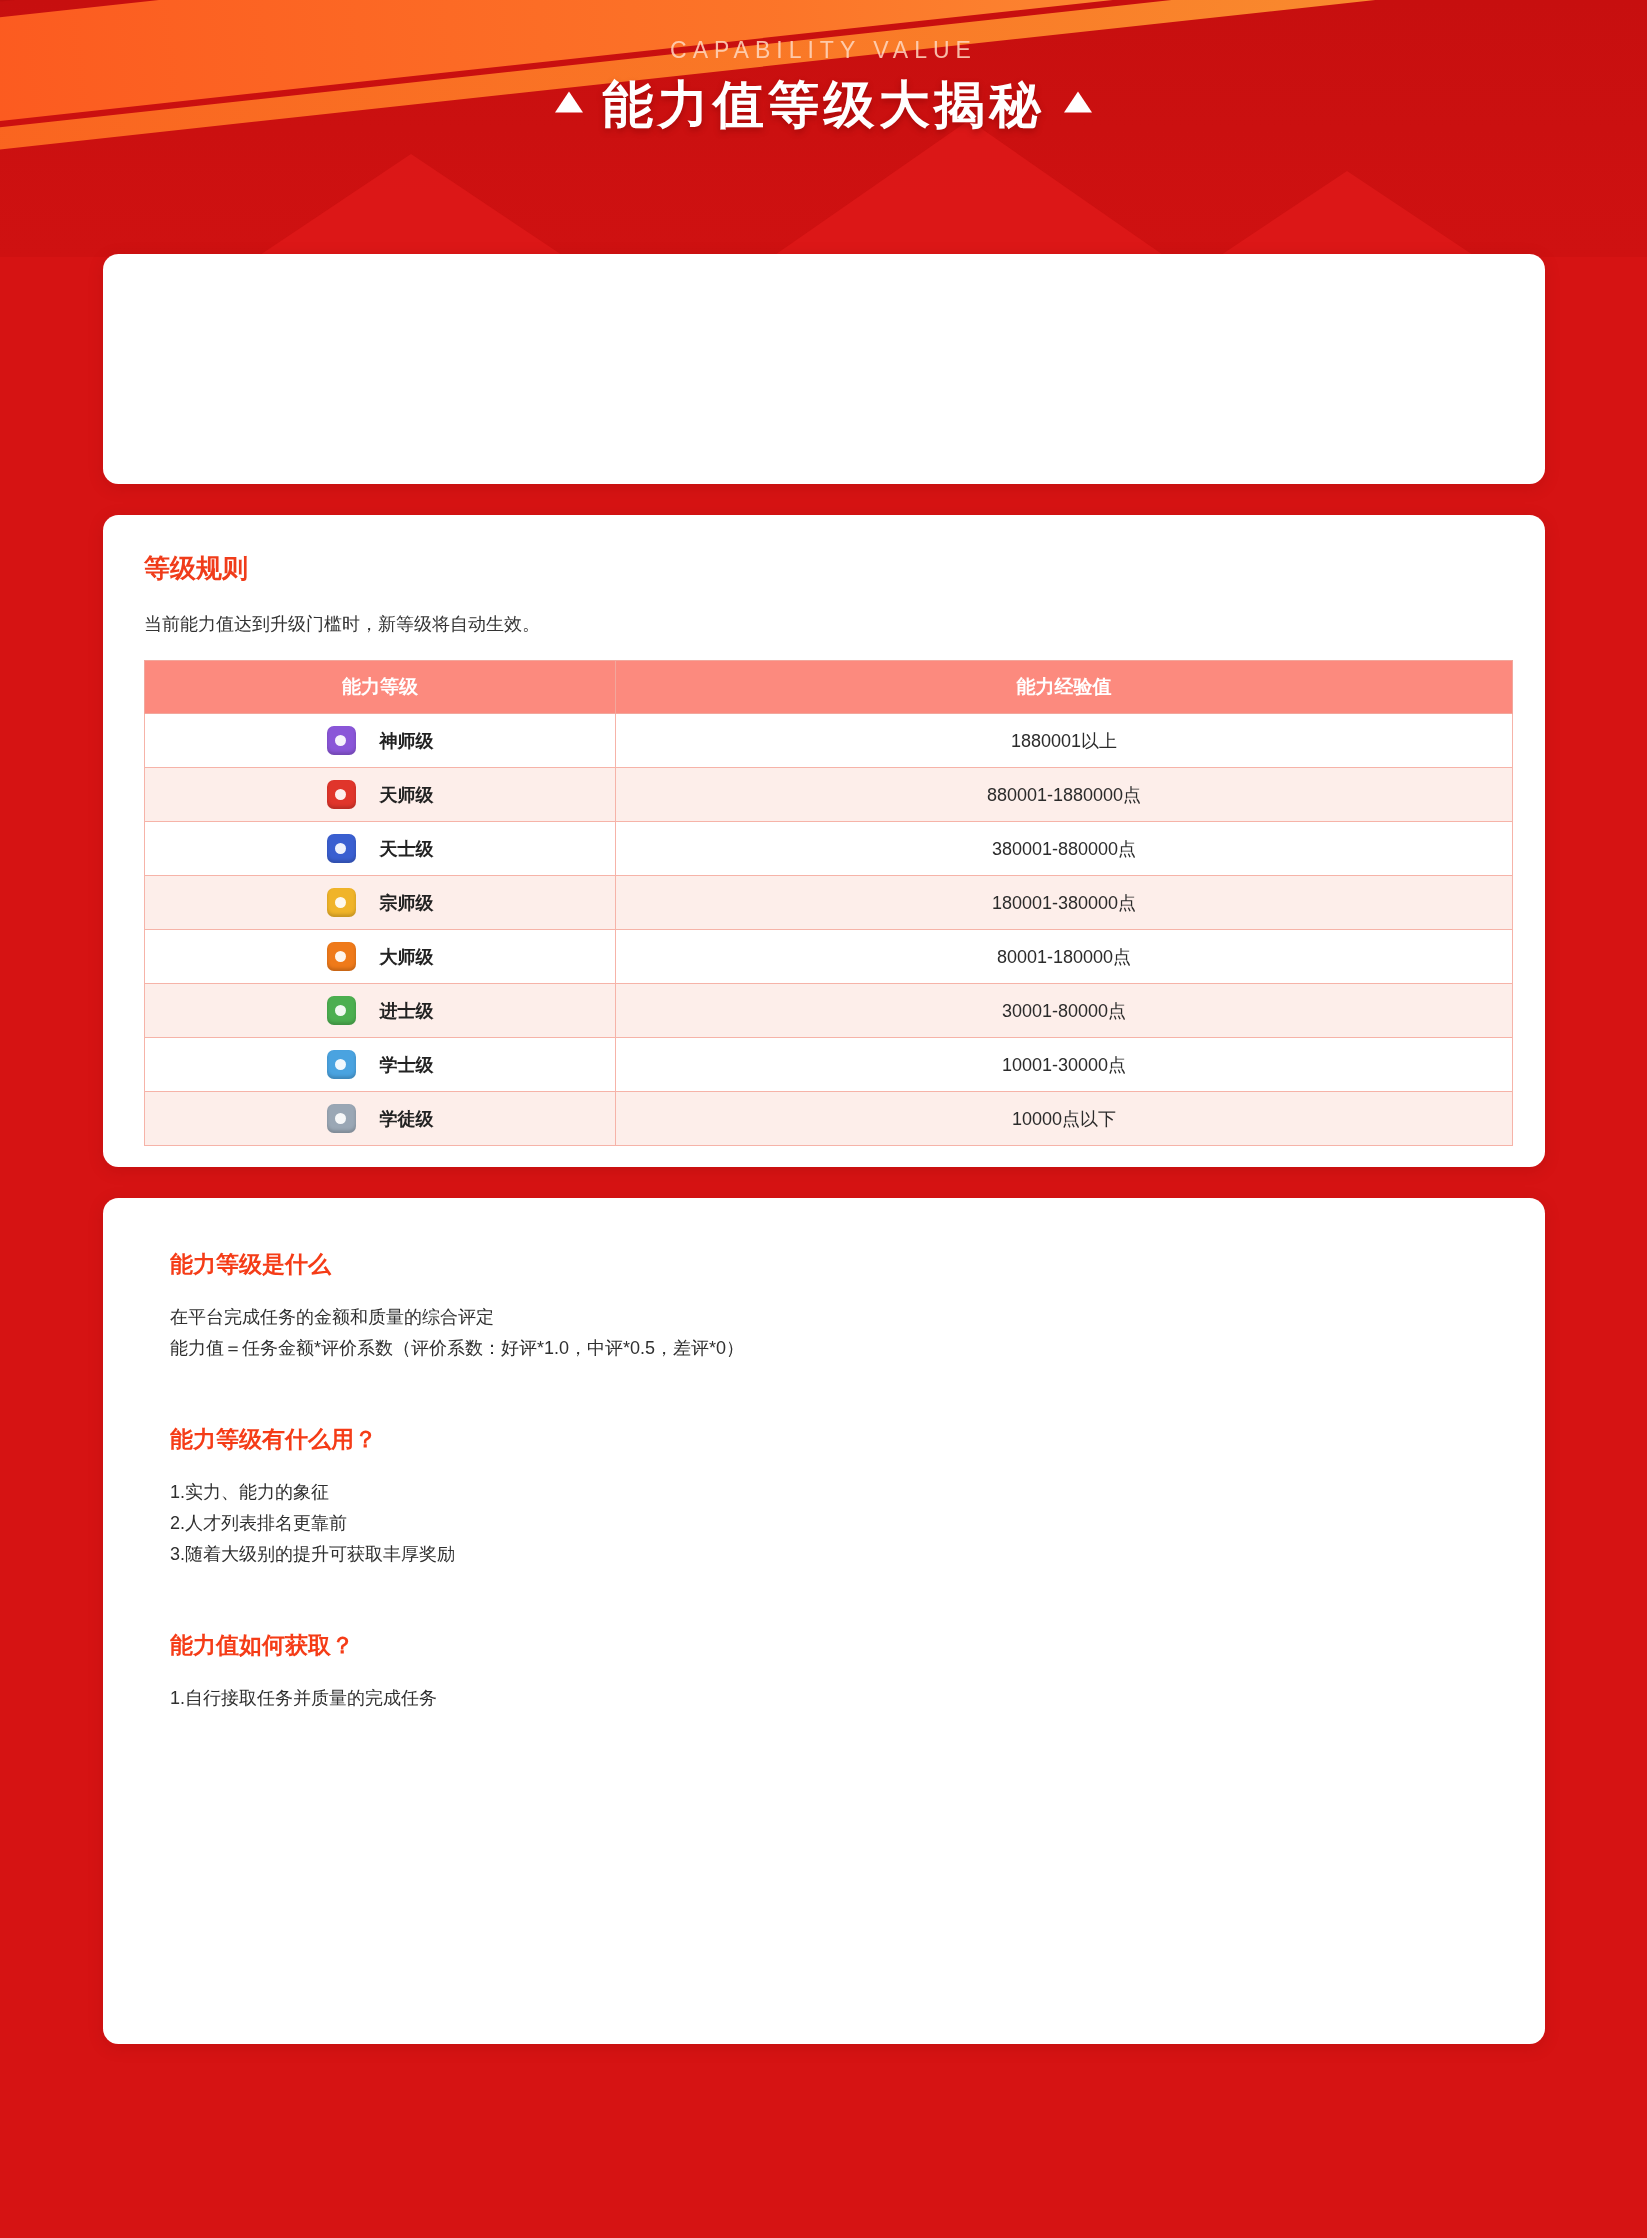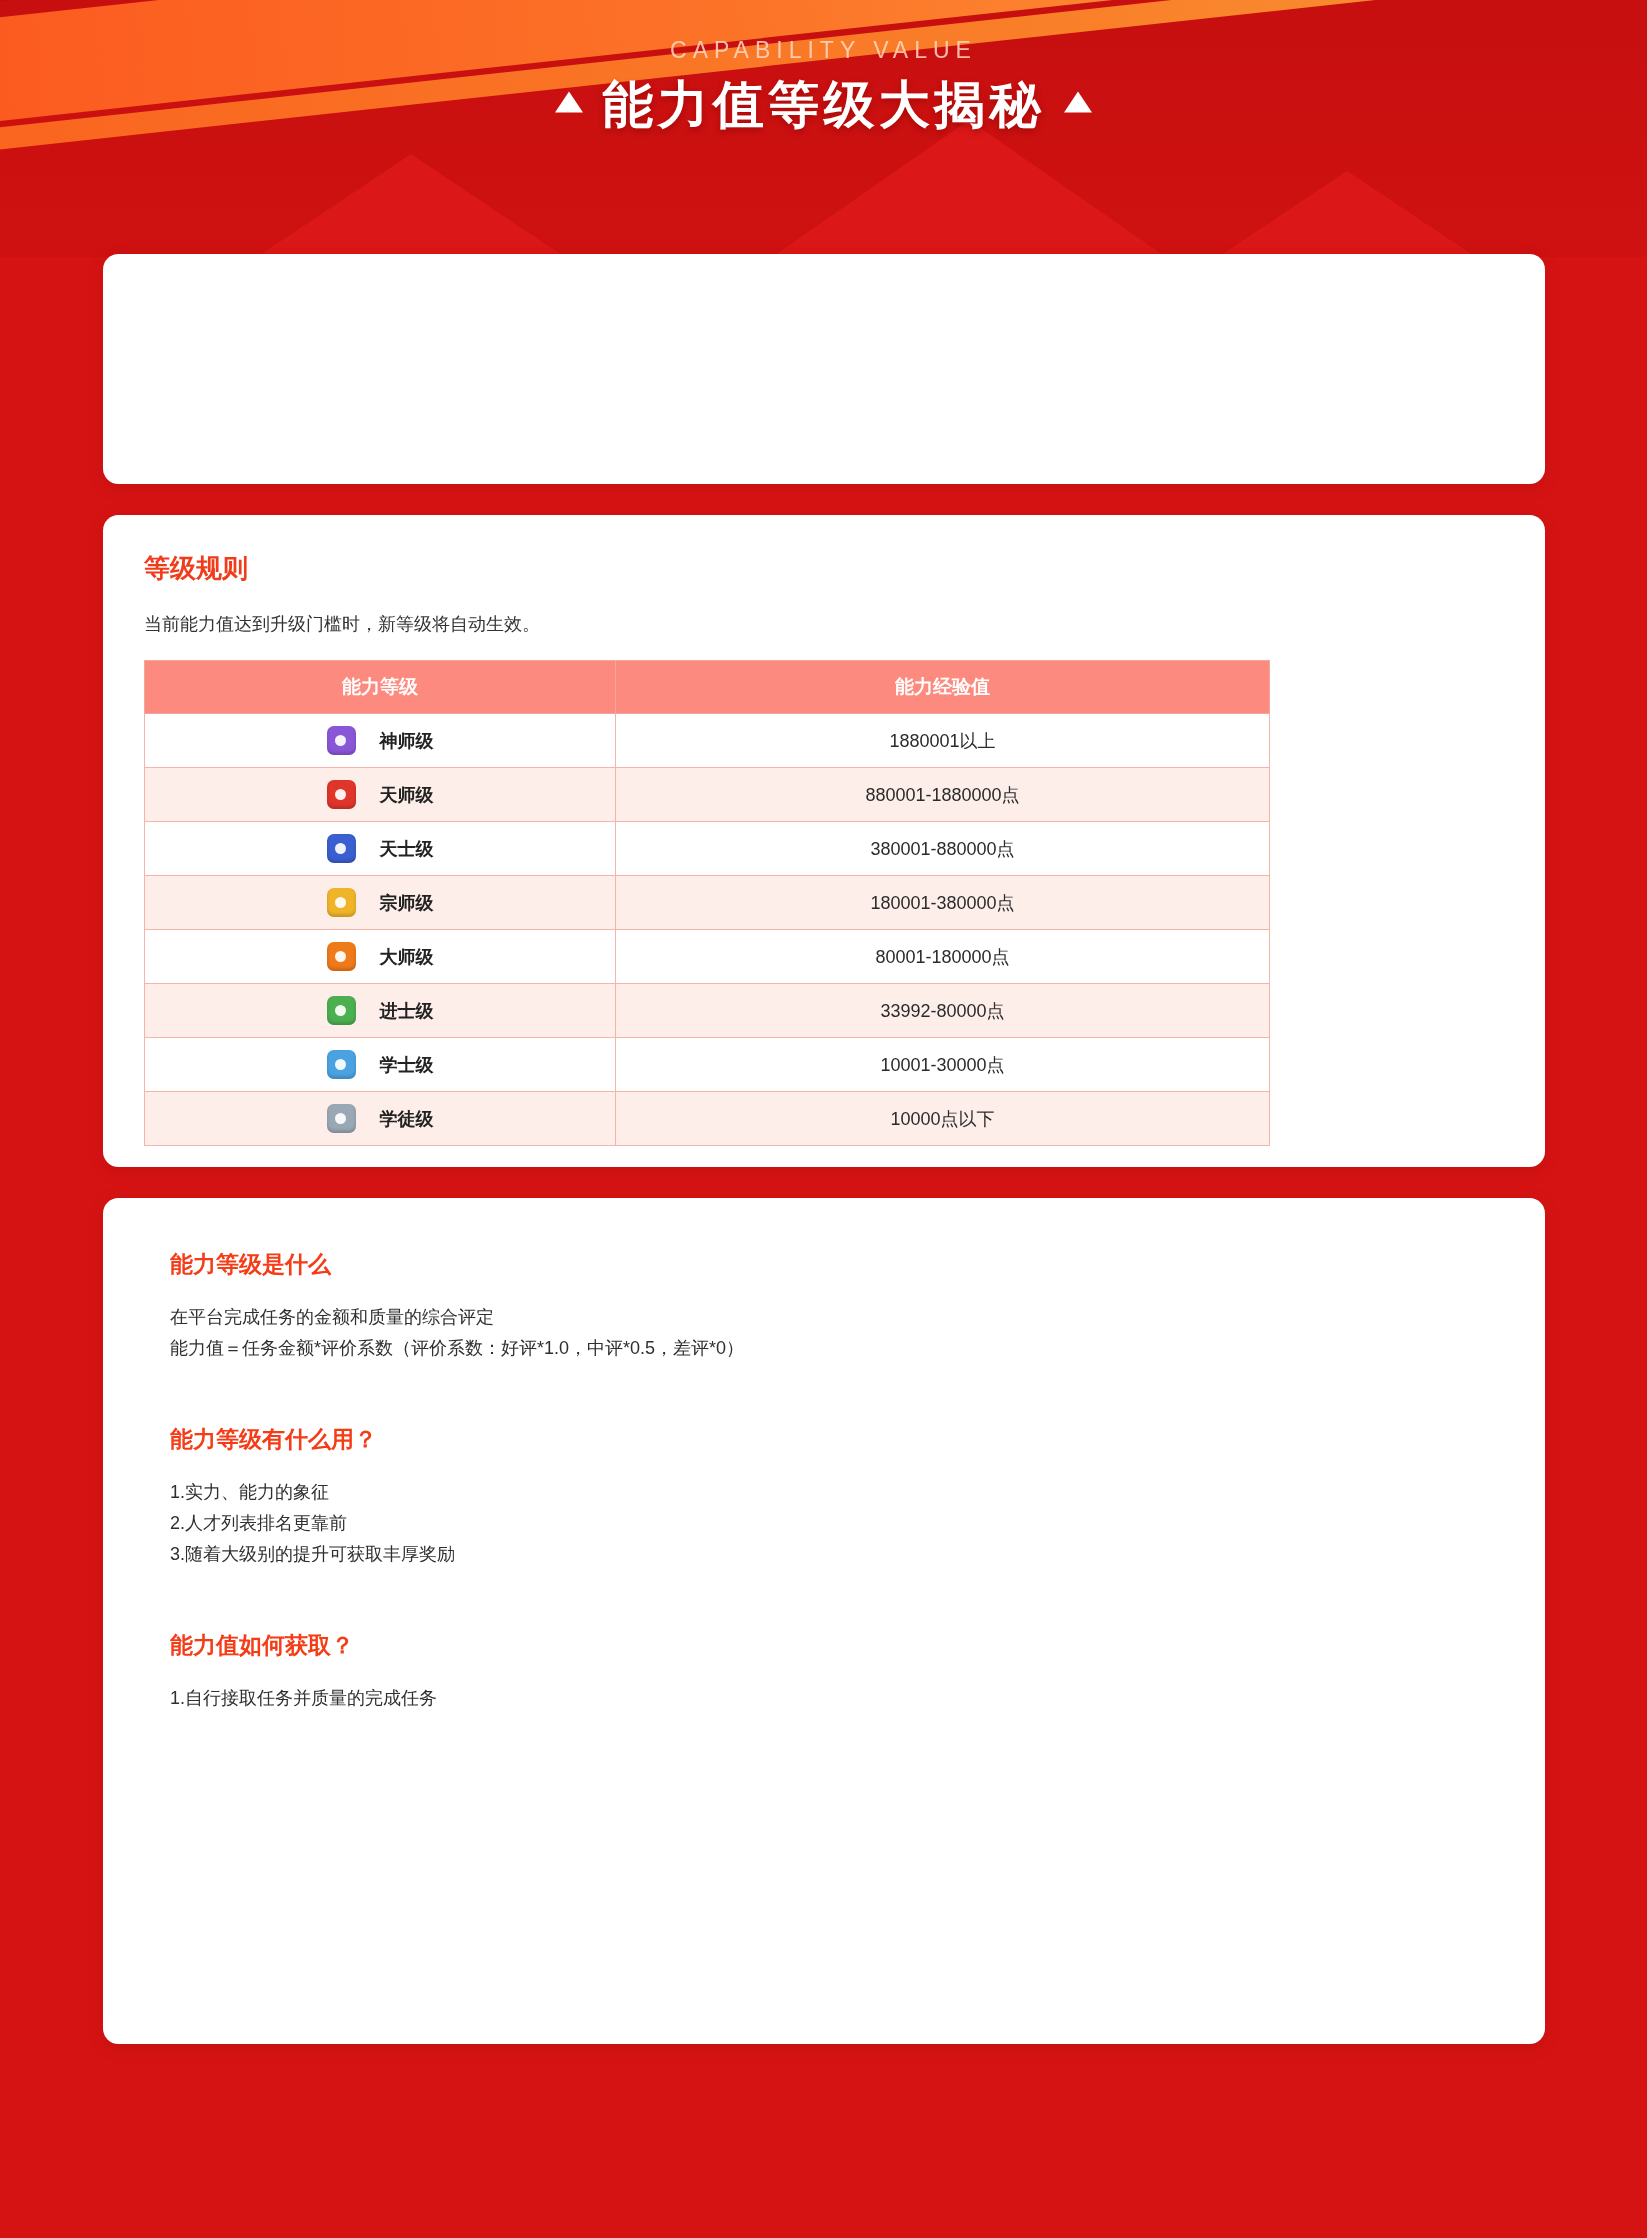--- a/index.html
+++ b/index.html
@@ -134,21 +134,21 @@
   .rules-sub {
     margin-top: 26px;
     color: #333333;
     font-size: 18px;
   }
 
   
   table.levels {
     margin-top: 24px;
     border-collapse: collapse;
-    width: 1126px;
+    width: 1369px;
     table-layout: fixed;
   }
   table.levels th {
     background: #fc8a7e;
     color: #ffffff;
     font-size: 19px;
     font-weight: 700;
     height: 50px;
     border: 0.9px solid #f2a79c;
   }
@@ -288,21 +288,21 @@
           </td>
           <td>80001-180000点</td>
         </tr>
         <tr>
           <td>
             <div class="cell-level">
               <span class="badge" style="background:#4caf50"></span>
               <span class="lvl-name">进士级</span>
             </div>
           </td>
-          <td>33992-80000点</td>
+          <td>30001-80000点</td>
         </tr>
         <tr>
           <td>
             <div class="cell-level">
               <span class="badge" style="background:#4aa3e0"></span>
               <span class="lvl-name">学士级</span>
             </div>
           </td>
           <td>10001-30000点</td>
         </tr>

